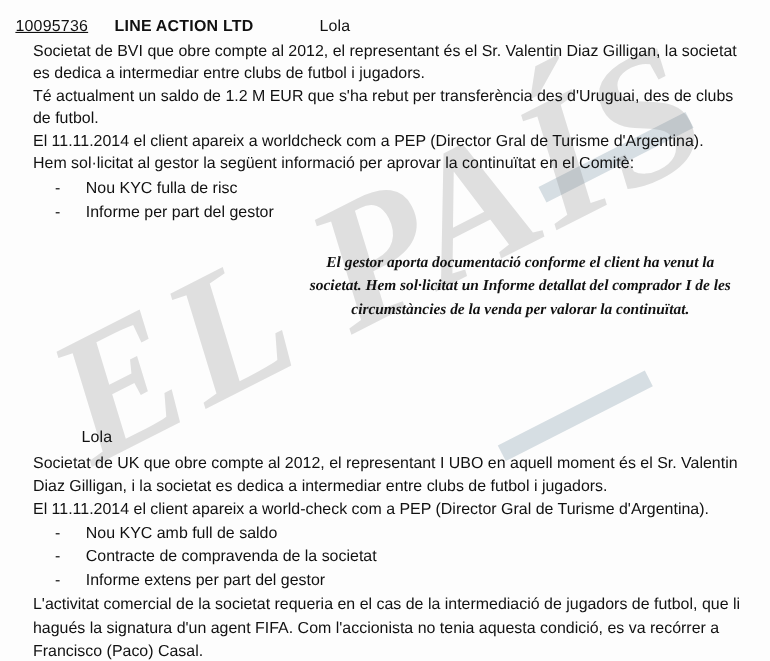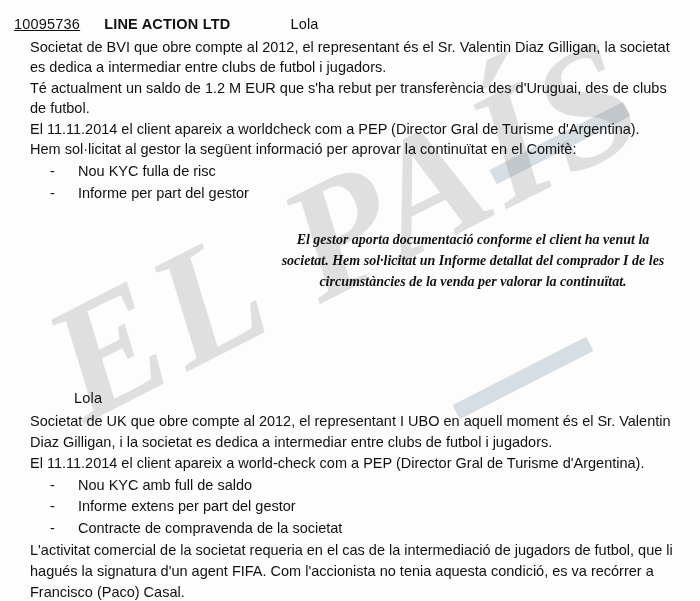--- a/index.html
+++ b/index.html
@@ -172,21 +172,21 @@
     <div class="block sec2">
       <div class="hdr">
         <span class="owner">Lola</span>
       </div>
 
       <p class="para">Societat de UK que obre compte al 2012, el representant I UBO en aquell moment és el Sr. Valentin Diaz Gilligan, i la societat es dedica a intermediar entre clubs de futbol i jugadors.</p>
       <p class="para">El 11.11.2014 el client apareix a world-check com a PEP (Director Gral de Turisme d'Argentina).</p>
 
       <ul class="dashlist">
         <li>Nou KYC amb full de saldo</li>
+        <li>Contracte de compravenda de la societat</li>
         <li>Informe extens per part del gestor</li>
-        <li>Contracte de compravenda de la societat</li>
       </ul>
 
       <p class="para closing">L'activitat comercial de la societat requeria en el cas de la intermediació de jugadors de futbol, que li hagués la signatura d'un agent FIFA. Com l'accionista no tenia aquesta condició, es va recórrer a Francisco (Paco) Casal.</p>
     </div>
 
   </div>
 </div>
 
 </body></html>

